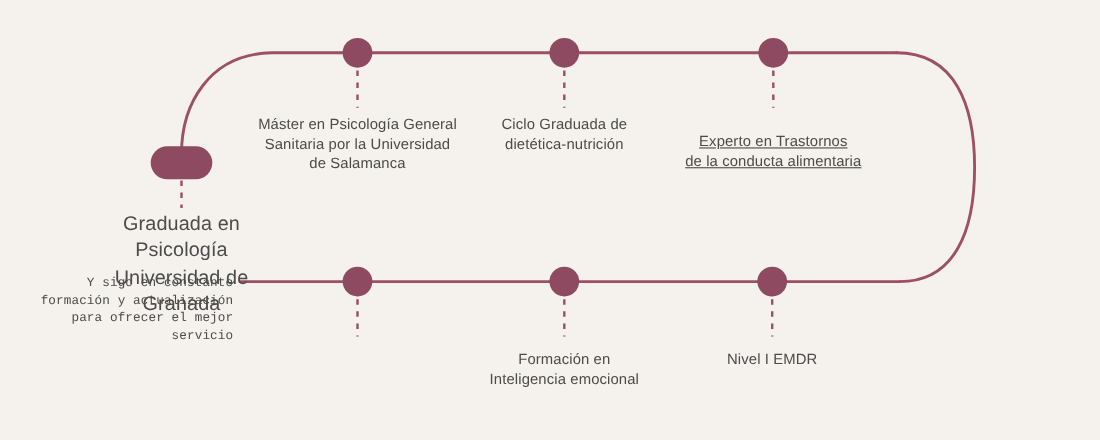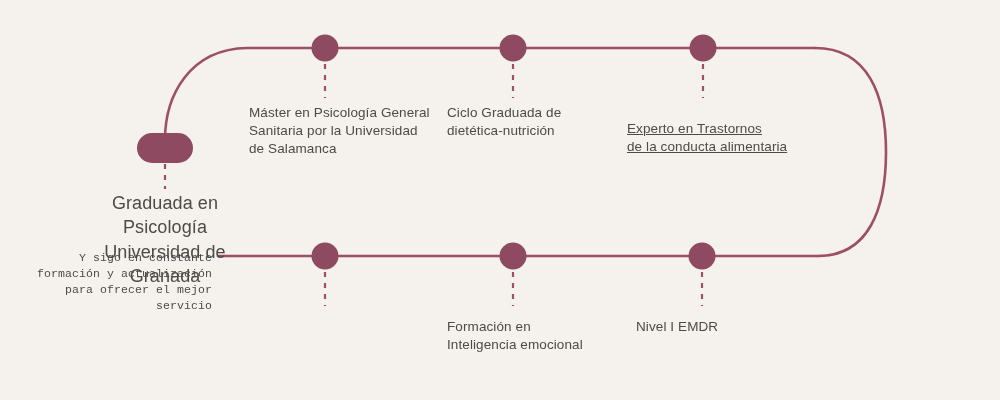--- a/index.html
+++ b/index.html
@@ -24,23 +24,23 @@
     left: 0;
     top: 0;
     width: 1000px;
     height: 400px;
   }
   .node-label {
     position: absolute;
     color: #4b4b4b;
     font-size: 13.5px;
     line-height: 1.35;
+    text-align: center;
     white-space: pre-line;
     letter-spacing: 0.1px;
-    margin-left: 19px;
   }
   .start-label {
     position: absolute;
     color: #4b4b4b;
     font-size: 18px;
     line-height: 1.35;
     text-align: center;
     white-space: pre-line;
     letter-spacing: 0.1px;
   }

